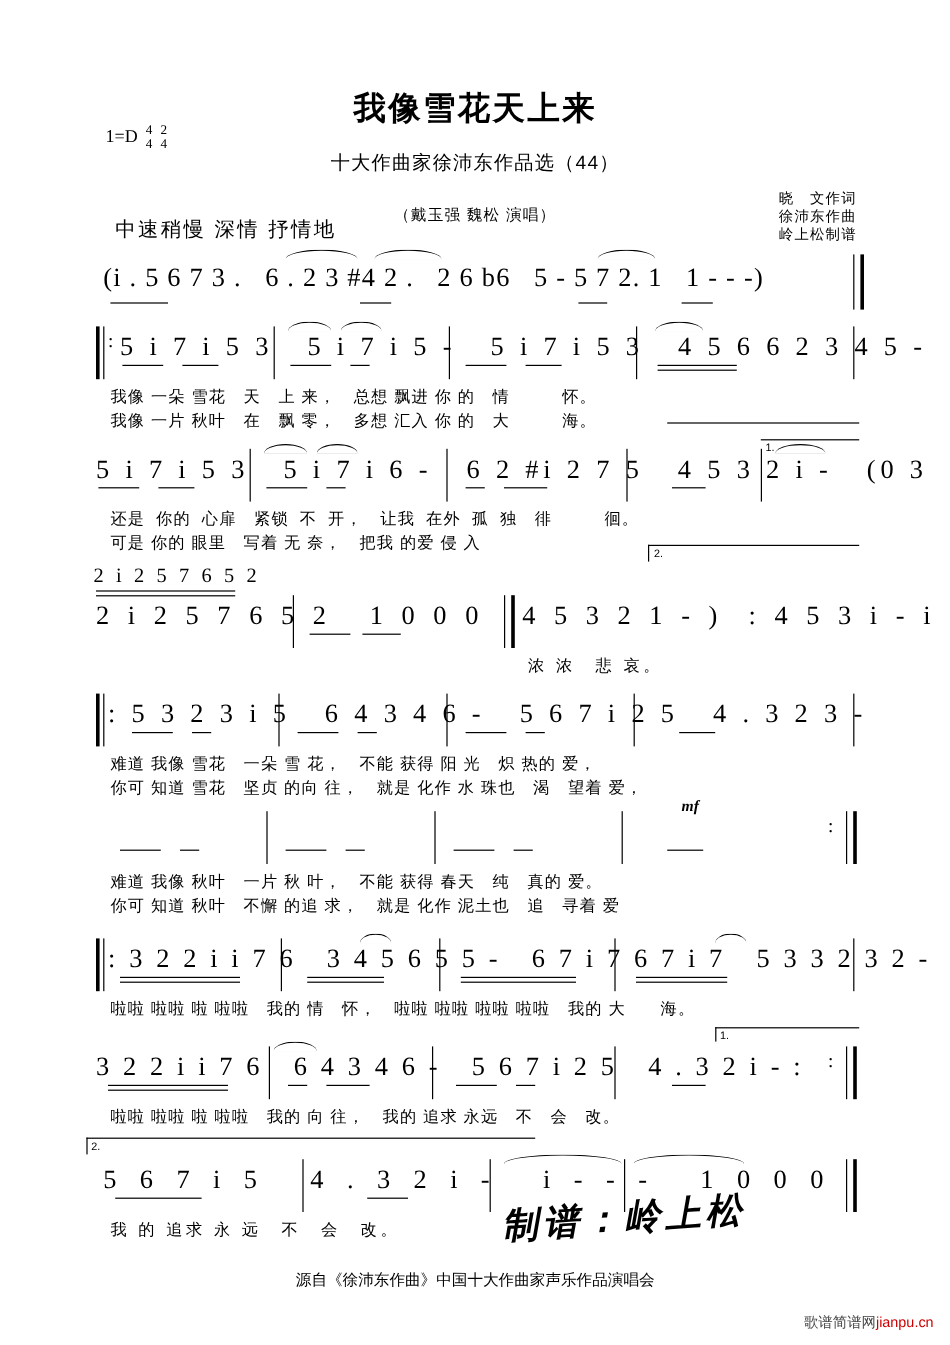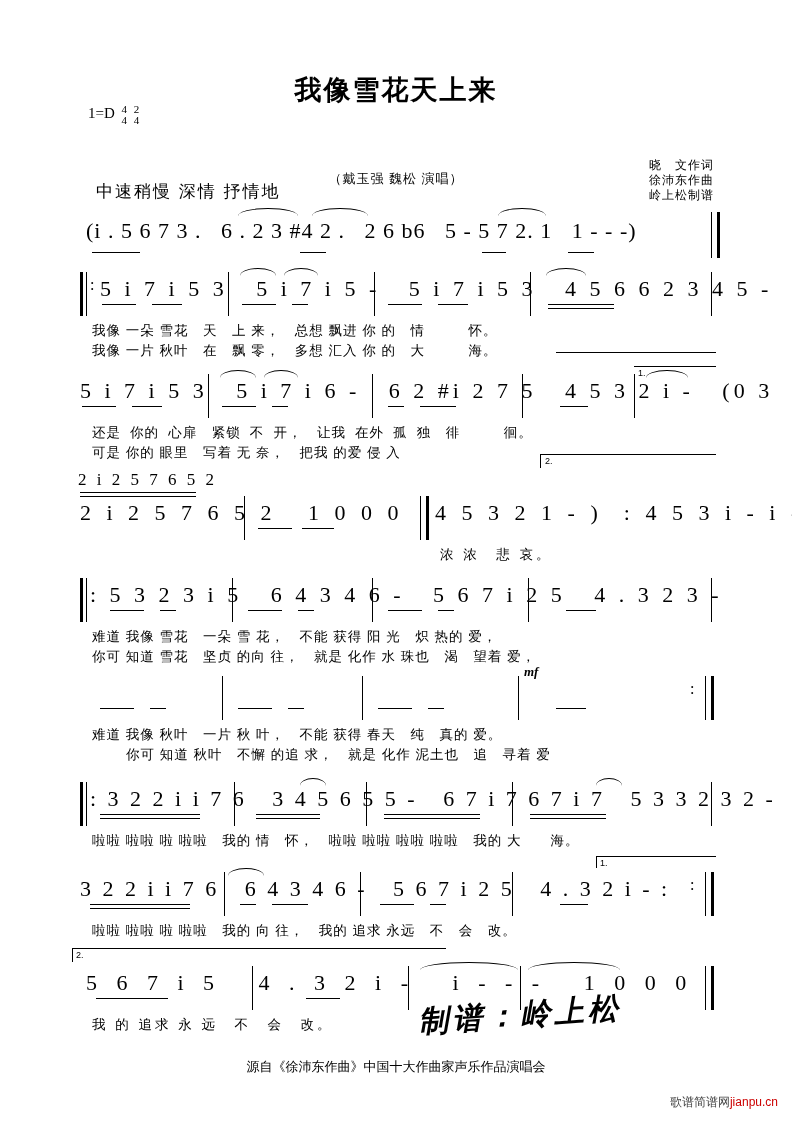--- a/index.html
+++ b/index.html
@@ -119,20 +119,21 @@
     color:#444;
   }
   .watermark .red{color:#c00;}
 </style>
 </head>
 <body>
 
 <div class="sheet">
 
   <div class="title">我像雪花天上来</div>
+  <div class="subtitle">十大作曲家徐沛东作品选（44）</div>
   <div class="performers">（戴玉强 魏松 演唱）</div>
 
   <div class="keysig">
     <span>1=D</span>
     <span class="frac">
       <span>4</span>
       <span style="border-top:0px;">4</span>
     </span>
     <span class="frac">
       <span>2</span>
@@ -226,36 +227,36 @@
   <div class="hline" style="left:388px;top:610px;width:34px;"></div>
   <div class="hline" style="left:438px;top:610px;width:16px;"></div>
   <div class="hline" style="left:566px;top:610px;width:30px;"></div>
   <div class="vline" style="left:232px;top:578px;height:44px;"></div>
   <div class="vline" style="left:372px;top:578px;height:44px;"></div>
   <div class="vline" style="left:528px;top:578px;height:44px;"></div>
   <div class="vline" style="left:711px;top:578px;height:44px;"></div>
   <div class="lyr" style="left:92px;top:628px;letter-spacing:1px;">难道 我像 雪花　一朵 雪 花，　不能 获得 阳 光　炽 热的 爱，</div>
   <div class="lyr" style="left:92px;top:648px;letter-spacing:1px;">你可 知道 雪花　坚贞 的向 往，　就是 化作 水 珠也　渴　望着 爱，</div>
 
-  <div class="dyn" style="left:524px;top:664px;text-align:right;">mf</div>
+  <div class="dyn" style="left:568px;top:664px;text-align:right;">mf</div>
   <div class="hline" style="left:100px;top:708px;width:34px;"></div>
   <div class="hline" style="left:150px;top:708px;width:16px;"></div>
   <div class="hline" style="left:238px;top:708px;width:34px;"></div>
   <div class="hline" style="left:288px;top:708px;width:16px;"></div>
   <div class="hline" style="left:378px;top:708px;width:34px;"></div>
   <div class="hline" style="left:428px;top:708px;width:16px;"></div>
   <div class="hline" style="left:556px;top:708px;width:30px;"></div>
   <div class="vline" style="left:222px;top:676px;height:44px;"></div>
   <div class="vline" style="left:362px;top:676px;height:44px;"></div>
   <div class="vline" style="left:518px;top:676px;height:44px;"></div>
   <div class="sign" style="left:690px;top:680px;font-size:16px;">:</div>
   <div class="vline" style="left:705px;top:676px;height:44px;"></div>
   <div class="vline thick" style="left:711px;top:676px;height:44px;"></div>
   <div class="lyr" style="left:92px;top:726px;letter-spacing:1px;">难道 我像 秋叶　一片 秋 叶，　不能 获得 春天　纯　真的 爱。</div>
-  <div class="lyr" style="left:92px;top:746px;letter-spacing:1px;margin-left:34px;">你可 知道 秋叶　不懈 的追 求，　就是 化作 泥土也　追　寻着 爱</div>
+  <div class="lyr" style="left:92px;top:746px;letter-spacing:1px;">你可 知道 秋叶　不懈 的追 求，　就是 化作 泥土也　追　寻着 爱</div>
 
   <div class="vline thick" style="left:80px;top:782px;height:44px;"></div>
   <div class="vline" style="left:86px;top:782px;height:44px;"></div>
   <div class="notes" style="left:90px;top:786px;letter-spacing:3px;">: 3 2 2 i i 7 6   3 4 5 6 5 5 -   6 7 i 7 6 7 i 7   5 3 3 2 3 2 -</div>
   <div class="hline" style="left:100px;top:814px;width:100px;"></div>
   <div class="hline" style="left:100px;top:818px;width:100px;"></div>
   <div class="hline" style="left:256px;top:814px;width:64px;"></div>
   <div class="hline" style="left:256px;top:818px;width:64px;"></div>
   <div class="hline" style="left:384px;top:814px;width:96px;"></div>
   <div class="hline" style="left:384px;top:818px;width:96px;"></div>

